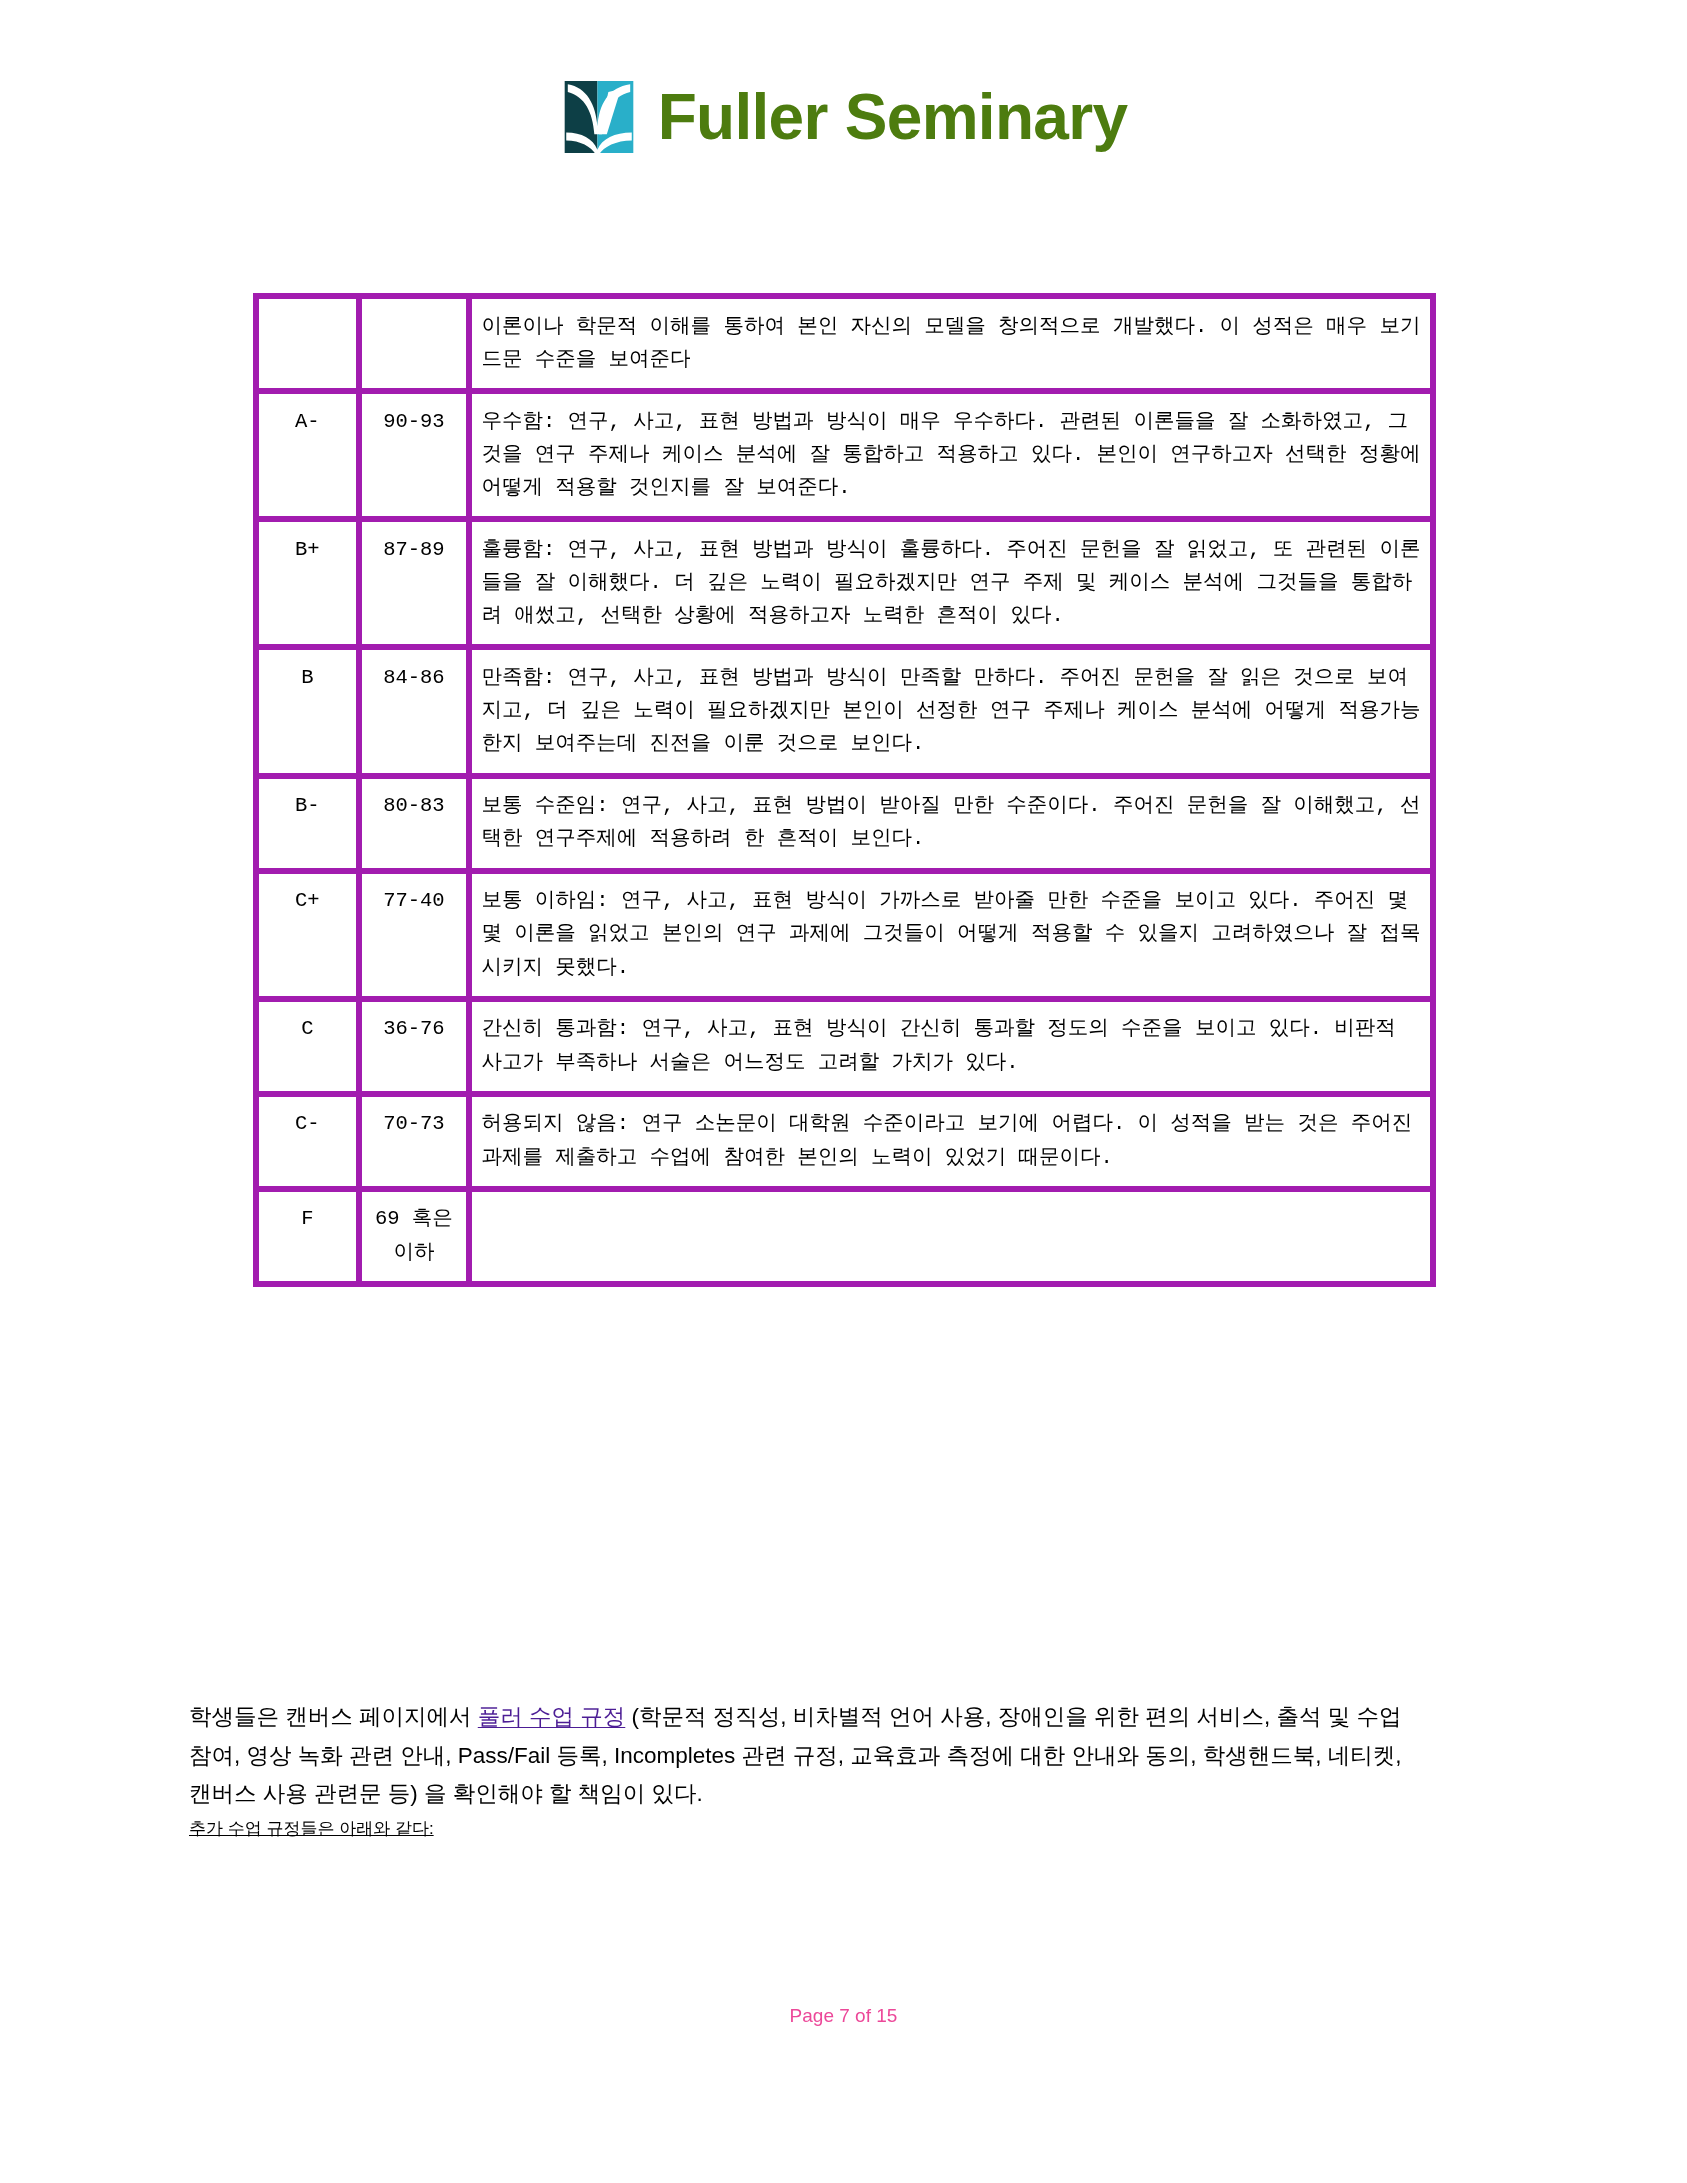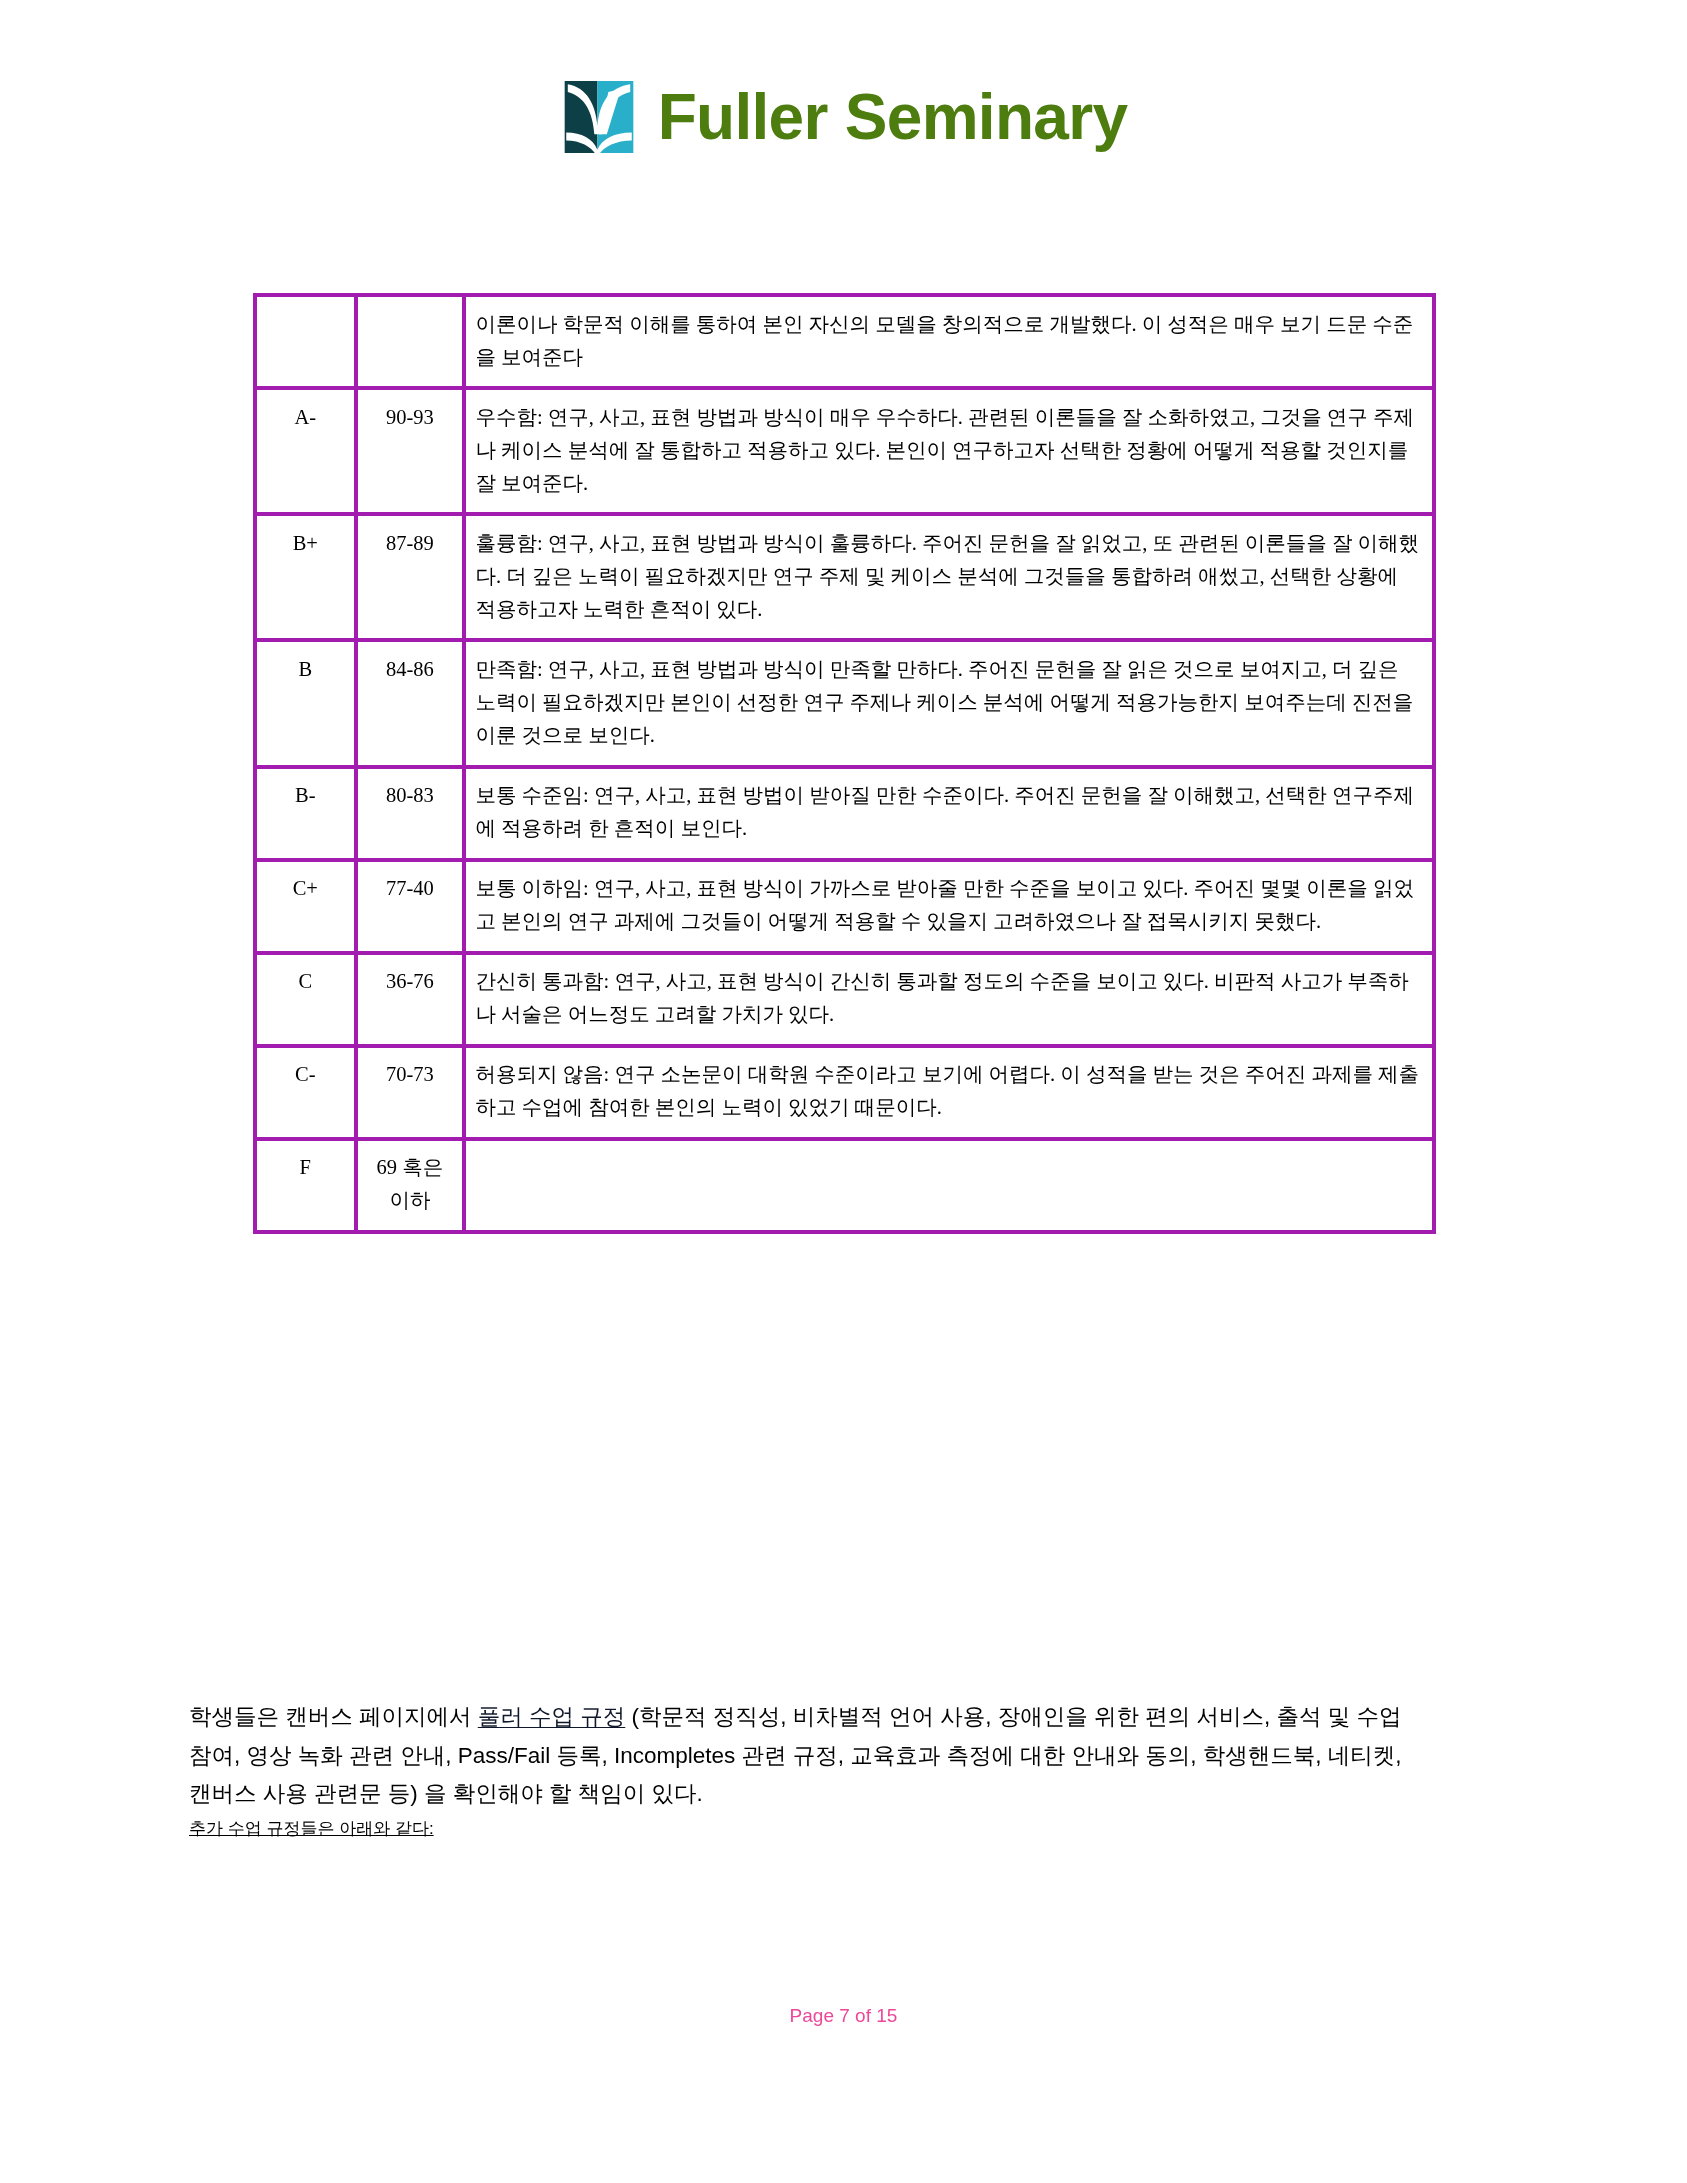--- a/index.html
+++ b/index.html
@@ -50,26 +50,26 @@
     left: 253px;
     top: 293px;
     width: 1183px;
   }
   table.grade-table {
     border-collapse: collapse;
     width: 100%;
     table-layout: fixed;
   }
   table.grade-table td {
-    border: 4px solid #a21caf;
+    border: 6px solid #a21caf;
     vertical-align: top;
     padding: 10.6px 9.3px 12px 9.3px;
     font-size: 20.5px;
     line-height: 1.62;
-    font-family: Liberation Serif, serif;
+    font-family: Liberation Mono, monospace;
   }
   td.col-grade {
     width: 78px;
     text-align: center;
     padding-left: 4px;
     padding-right: 4px;
   }
   td.col-score {
     width: 86px;
     text-align: center;
@@ -102,21 +102,21 @@
   .policy-body {
     font-size: 22.5px;
     line-height: 1.72;
     margin: 0;
     font-family: "Liberation Sans", "DejaVu Sans", sans-serif;
   }
   .policy-link {
     text-decoration: underline;
     text-underline-offset: 3.3px;
     text-decoration-thickness: 1.3px;
-    color: #0f172a;
+    color: #4c1d95;
   }
   .policy-tail {
     font-size: 17px;
     line-height: 1.72;
     margin: 0;
     text-decoration: underline;
   }
 
   
   .page-footer {

